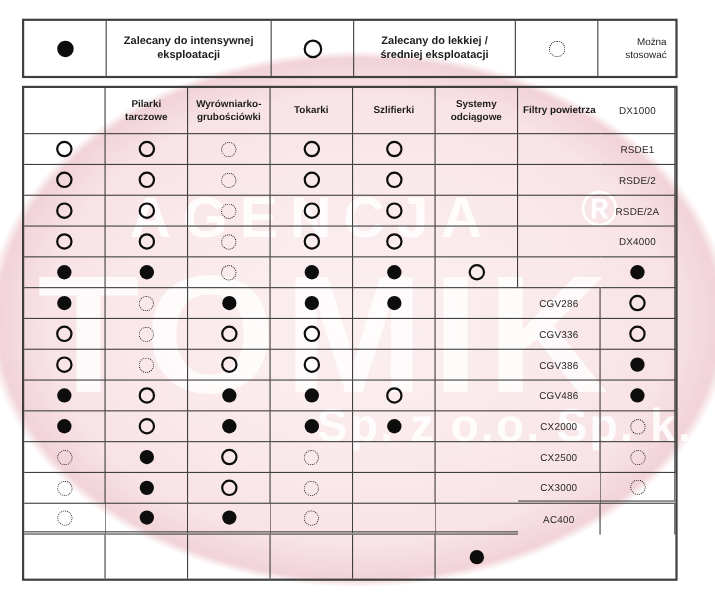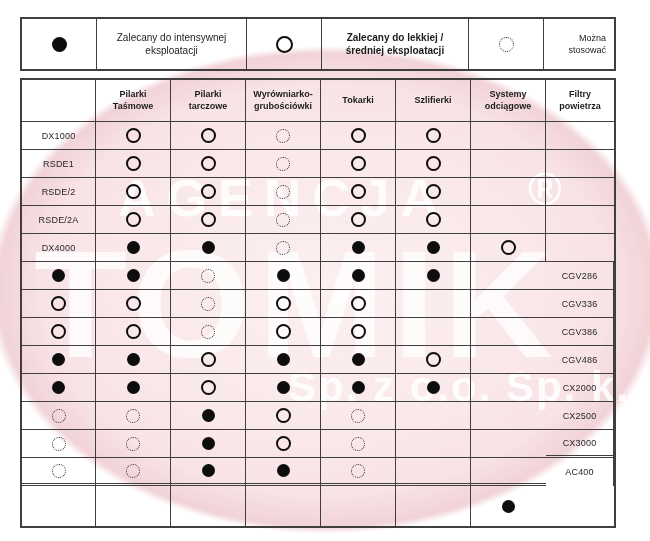--- a/index.html
+++ b/index.html
@@ -26,21 +26,21 @@
     position:absolute;left:20px;top:17px;width:592px;height:50px;z-index:2;
     border:2px solid var(--gl);display:flex;box-sizing:content-box;background:transparent;
   }
   .lcell{border-right:1px solid var(--gl);display:flex;align-items:center;justify-content:center;
          text-align:center;box-sizing:border-box;height:100%;}
   .lcell:last-child{border-right:none;text-align:right;}
   .w75{width:75px;flex:0 0 75px;}
   .w150{width:150px;flex:0 0 150px;}
   .w147{width:147px;flex:0 0 147px;font-weight:bold;}
   .wlast{flex:1;}
-  .ltext1{font-weight:normal;font-size:10px;line-height:1.3;padding:0 3px;}
+  .ltext1{font-weight:bold;font-size:10px;line-height:1.3;padding:0 3px;}
   .ltext2{font-size:10px;line-height:1.3;padding:0 6px;}
   .ltext3{font-size:9px;line-height:1.35;padding:0 8px;}
 
   
   .grid{
     position:absolute;left:20px;top:78px;z-index:2;
     border:2px solid var(--gl);
     display:grid;
     grid-template-columns:74px 75px 75px 75px 75px 75px 75px 68px;
     grid-template-rows:42px repeat(13,28px) 40px;
@@ -89,21 +89,20 @@
     </div>
     <div class="lcell w147 ltext2">Zalecany do lekkiej / średniej eksploatacji</div>
     <div class="lcell w75">
       <span class="sym sym-dotted"></span>
     </div>
     <div class="lcell wlast ltext3">Można stosować</div>
   </div>
 
   <div class="grid" id="grid">
       <div class="cell head"></div>
-      <div class="cell head">Pilarki Taśmowe</div>
       <div class="cell head">Pilarki tarczowe</div>
       <div class="cell head">Wyrówniarko-grubościówki</div>
       <div class="cell head">Tokarki</div>
       <div class="cell head">Szlifierki</div>
       <div class="cell head">Systemy odciągowe</div>
       <div class="cell head last-col">Filtry powietrza</div>
       <div class="cell rowlabel">DX1000</div>
       <div class="cell symcell">
         <span class="sym sym-open"></span>
       </div>

